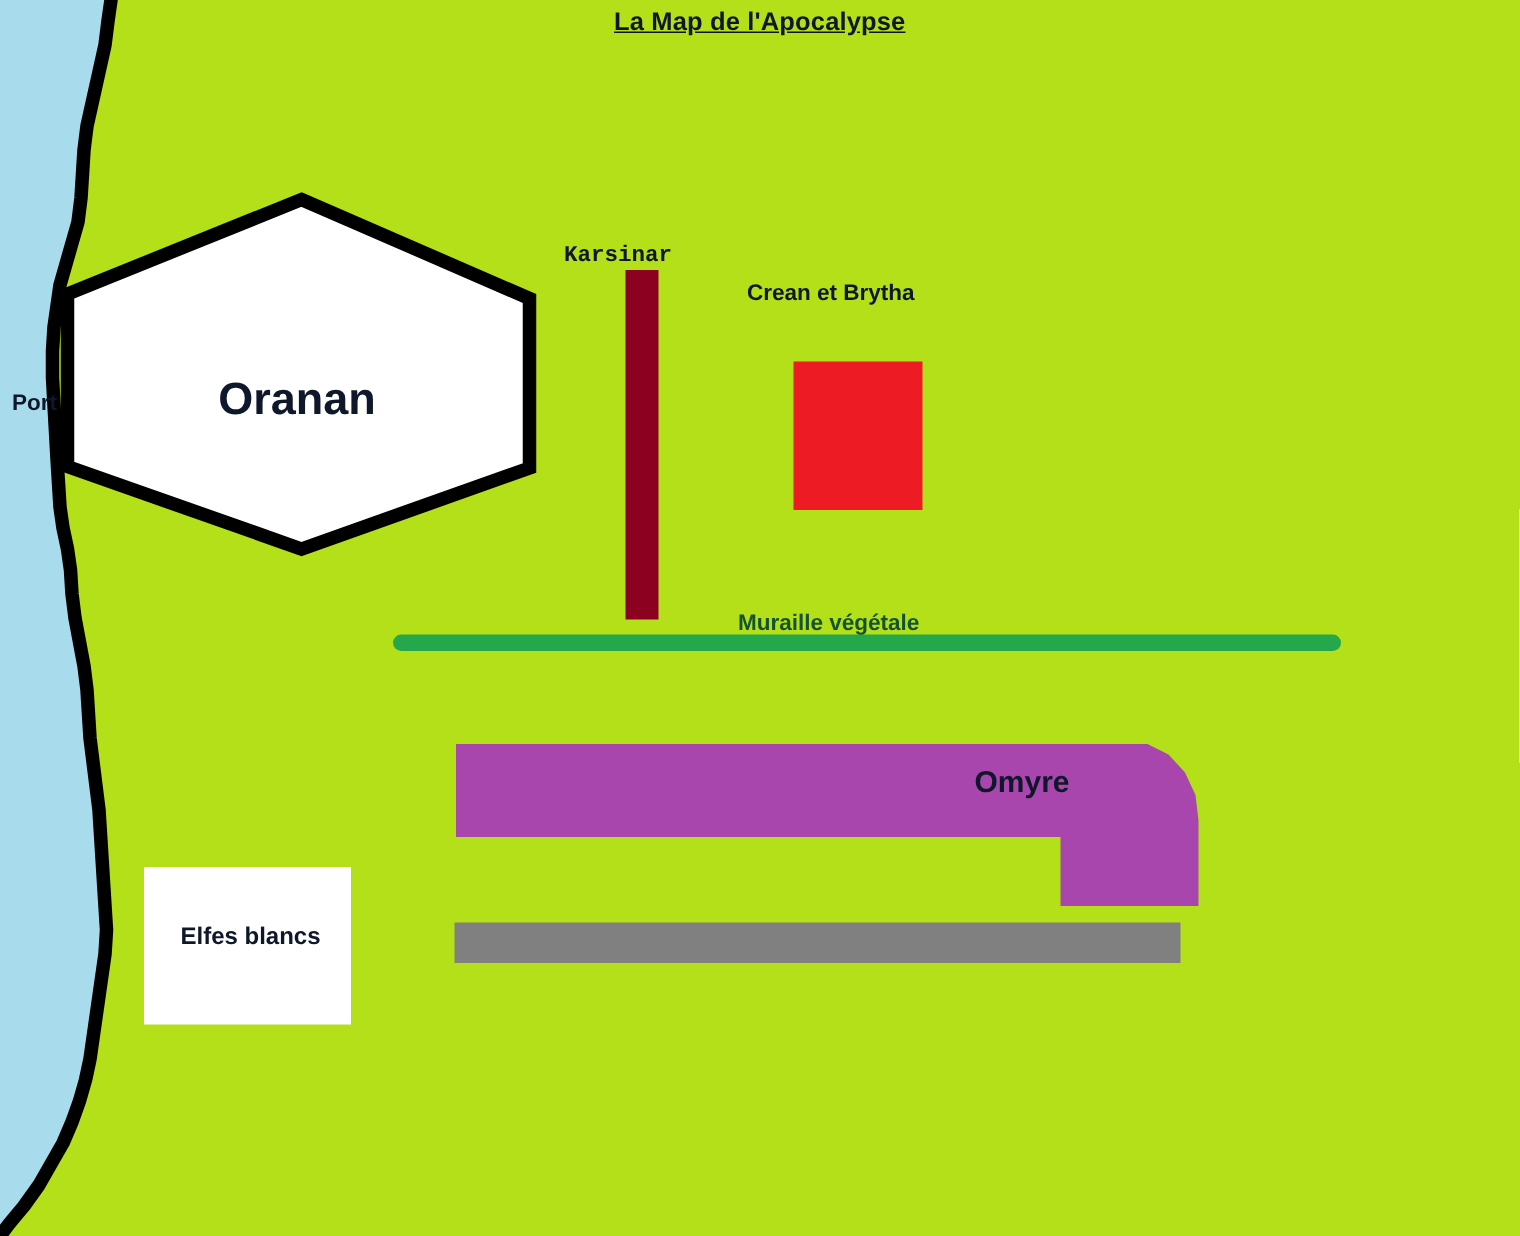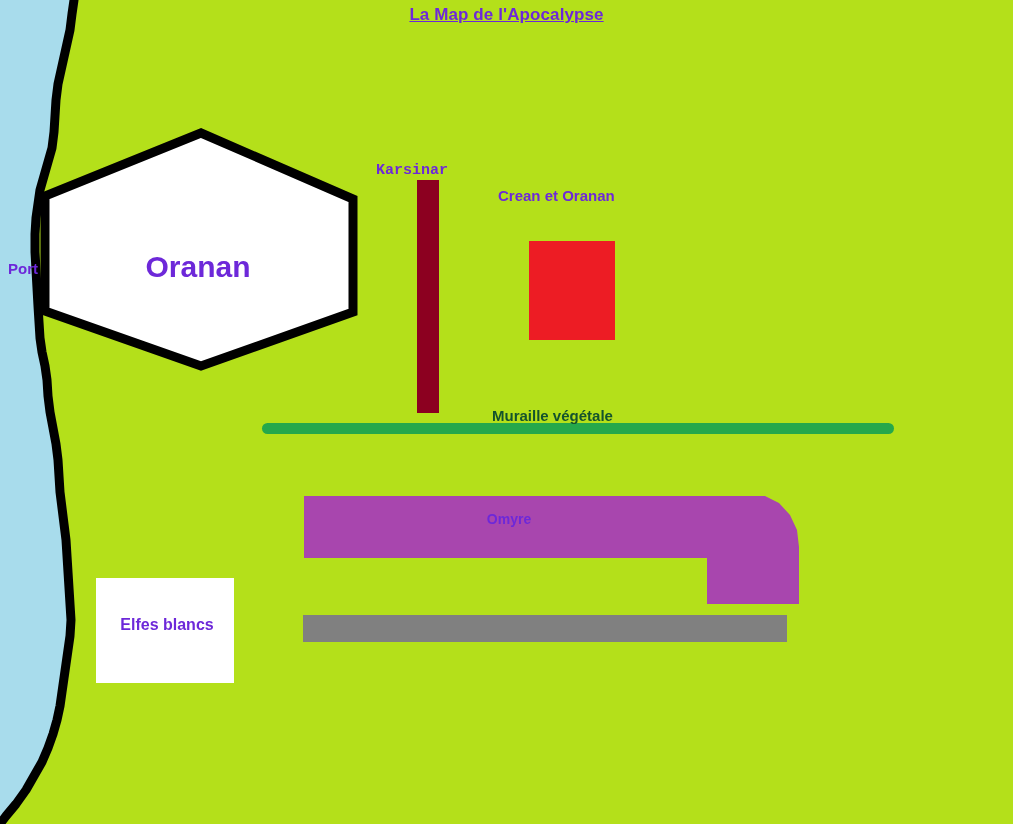--- a/index.html
+++ b/index.html
@@ -19,21 +19,21 @@
     position: absolute;
     top: 0;
     left: 0;
     width: 1013px;
     height: 824px;
   }
   .label {
     position: absolute;
     font-family: "Liberation Sans", sans-serif;
     font-weight: bold;
-    color: #6d28d9;
+    color: #0f172a;
     white-space: nowrap;
     line-height: 1;
   }
   #map-title {
     left: 0;
     top: 6px;
     width: 1013px;
     text-align: center;
     font-size: 17px;
     text-decoration: underline;
@@ -67,22 +67,22 @@
   #muraille-label {
     left: 492px;
     top: 408px;
     font-size: 15px;
     color: #14532d;
   }
   #omyre-label {
     left: 305px;
     top: 512px;
     width: 408px;
-    text-align: center;
-    font-size: 14px;
+    text-align: right;
+    font-size: 20px;
   }
   #elfes-label {
     left: 96px;
     top: 617px;
     width: 142px;
     text-align: center;
     font-size: 16px;
   }
   #armee-label {
     left: 303px;
@@ -169,18 +169,18 @@
   <div class="region-rect" id="muraille-bar"></div>
 
   <div class="region-rect" id="elfes-box"></div>
 
   <div class="region-rect" id="armee-bar"></div>
 
   <div class="label" id="map-title">La Map de l'Apocalypse</div>
   <div class="label" id="port-label">Port</div>
   <div class="label" id="oranan-label">Oranan</div>
   <div class="label" id="karsinar-label">Karsinar</div>
-  <div class="label" id="crean-label">Crean et Oranan</div>
+  <div class="label" id="crean-label">Crean et Brytha</div>
   <div class="label" id="muraille-label">Muraille végétale</div>
   <div class="label" id="omyre-label">Omyre</div>
   <div class="label" id="elfes-label">Elfes blancs</div>
 
 </div>
 
 </body></html>

